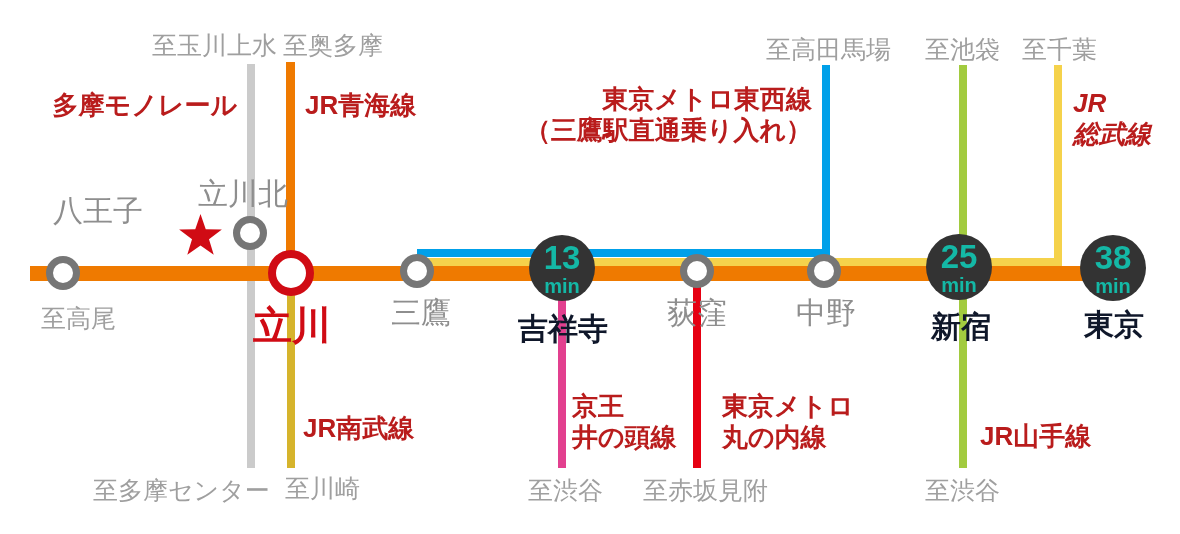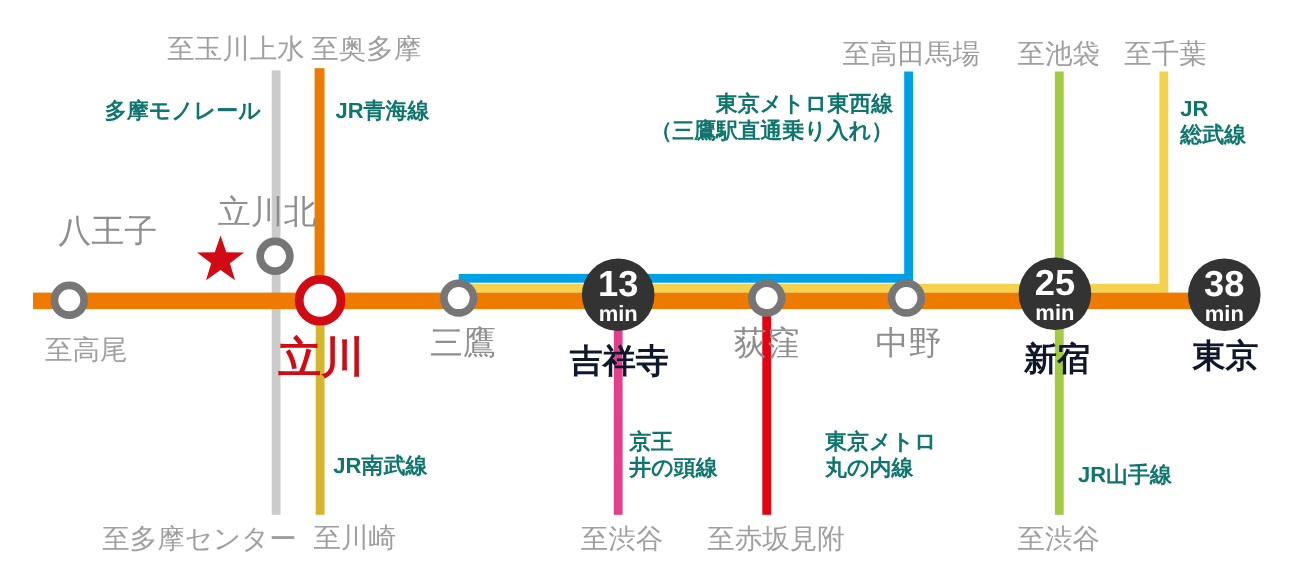--- a/index.html
+++ b/index.html
@@ -7,29 +7,29 @@
     position:relative;width:1180px;height:534px;background:#ffffff;overflow:hidden;
     font-family:"Liberation Sans","DejaVu Sans",sans-serif;
   }
   .abs{position:absolute;}
   .vline{position:absolute;width:8px;}
   .hline{position:absolute;height:8px;}
   .circ{position:absolute;background:#fff;border-radius:50%;box-sizing:border-box;border:7px solid #767676;}
   .badge{
     position:absolute;width:66px;height:66px;border-radius:50%;
     display:flex;flex-direction:column;align-items:center;justify-content:center;
-    color:#ffffff;font-weight:bold;line-height:1;
+    color:#14b8a6;font-weight:bold;line-height:1;
   }
   .badge .v{font-size:33px;letter-spacing:0px;}
   .badge .u{font-size:20px;margin-top:2px;}
   .lbl{position:absolute;white-space:nowrap;line-height:1.18;}
   .dir{font-size:25px;color:#9f9f9f;font-weight:normal;}
   .sta{font-size:30px;color:#8e8e8e;font-weight:normal;}
   .sta-b{font-size:30px;color:#0f172a;font-weight:bold;}
-  .line-name{font-size:20px;color:#0f766e;font-weight:bold;}
+  .line-name{font-size:26px;color:#b91c1c;font-weight:bold;}
   .cx{transform:translateX(-50%);}
   .ra{text-align:right;}
 </style>
 </head>
 <body>
 
 <div id="stage">
 
   <div class="vline" style="left: 247px; top: 64px; height: 404px; background-color: rgb(203, 203, 203);"></div>
   <div class="vline" style="left: 286px; top: 62px; height: 200px; width: 9px; background-color: rgb(239, 122, 0);"></div>
@@ -80,30 +80,30 @@
   <div class="lbl dir" style="left:528px;top:476px;">至渋谷</div>
   <div class="lbl dir" style="left:643px;top:476px;">至赤坂見附</div>
   <div class="lbl dir" style="left:925px;top:476px;">至渋谷</div>
 
   <div class="lbl line-name ra" style="right:943px;top:90px;">多摩モノレール</div>
   <div class="lbl line-name" style="left:305px;top:90px;">JR青海線</div>
   <div class="lbl line-name ra" style="right:368px;top:84px;">
     <div>東京メトロ東西線</div>
     <div>（三鷹駅直通乗り入れ）</div>
   </div>
-  <div class="lbl line-name" style="left:1073px;top:88px;">
+  <div class="lbl line-name" style="left:1073px;top:88px;font-style:italic;">
     <div>JR</div>
     <div>総武線</div>
   </div>
   <div class="lbl line-name" style="left:303px;top:413px;">JR南武線</div>
   <div class="lbl line-name" style="left:572px;top:391px;">
     <div>京王</div>
     <div>井の頭線</div>
   </div>
-  <div class="lbl line-name" style="left:722px;top:391px;margin-left:28px;">
+  <div class="lbl line-name" style="left:722px;top:391px;">
     <div>東京メトロ</div>
     <div>丸の内線</div>
   </div>
   <div class="lbl line-name" style="left:980px;top:421px;">JR山手線</div>
 
   <div class="lbl sta" style="left:53px;top:193px;">八王子</div>
   <div class="lbl sta" style="left:198px;top:176px;">立川北</div>
   <div class="lbl cx" style="left: 292px; top: 303px; font-size: 39px; font-weight: bold; color: rgb(208, 11, 20);">立川</div>
   <div class="lbl sta cx" style="left:421px;top:295px;">三鷹</div>
   <div class="lbl sta-b cx" style="left:563px;top:311px;">吉祥寺</div>

